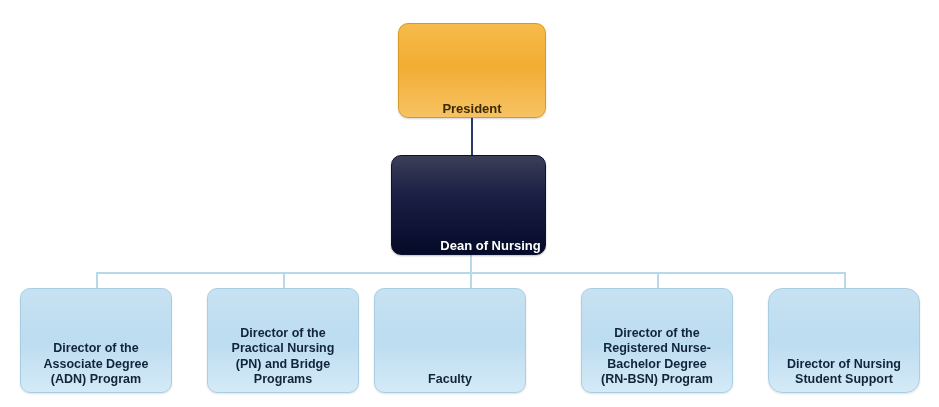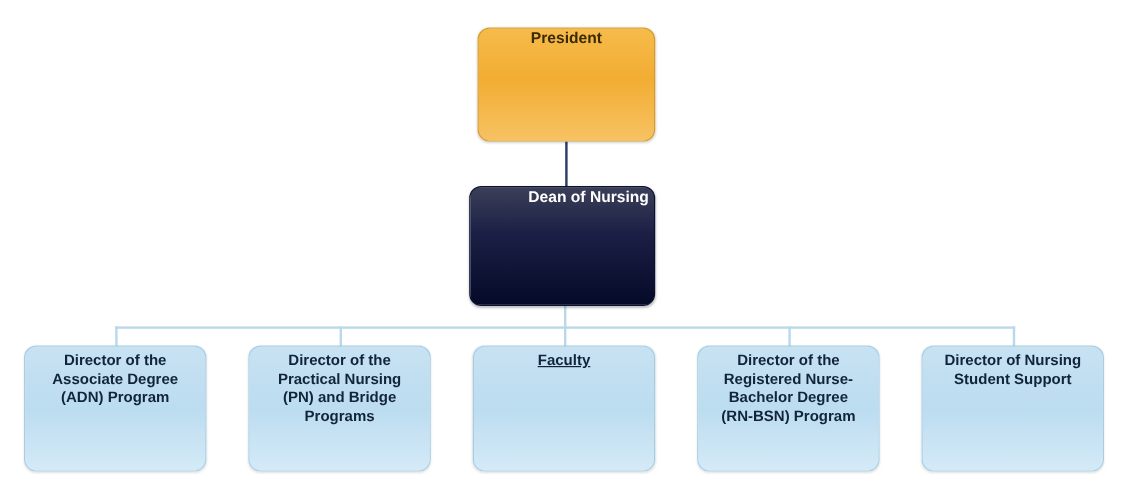--- a/index.html
+++ b/index.html
@@ -16,21 +16,21 @@
     height: 407px;
     background: #ffffff;
     overflow: hidden;
   }
 
   .node {
     position: absolute;
     box-sizing: border-box;
     border-radius: 10px;
     display: flex;
-    align-items: flex-start;
+    align-items: flex-end;
     justify-content: center;
     text-align: center;
     line-height: 1.25;
   }
 
   
   .node-president {
     left: 398px;
     top: 23px;
     width: 148px;
@@ -66,23 +66,23 @@
     background: linear-gradient(to bottom, #c7e2f2 0%, #bcdcf0 50%, #d4eaf7 100%);
     border: 1px solid #a9cee3;
     color: #11243a;
     font-weight: bold;
     font-size: 12.5px;
     padding: 4px 8px;
     box-shadow: 0 1px 2px rgba(0,0,0,0.12);
   }
   .leaf-0 { left: 20px; }
   .leaf-1 { left: 207px; }
-  .leaf-2 { left: 394px; text-decoration: underline; }
+  .leaf-2 { left: 374px; }
   .leaf-3 { left: 581px; }
-  .leaf-4 { left: 768px; }
+  .leaf-4 { left: 768px; border-radius: 14px; }
 
   .node-label {
     display: block;
     width: 100%;
     white-space: pre-line;
   }
 
   
   .conn {
     position: absolute;

